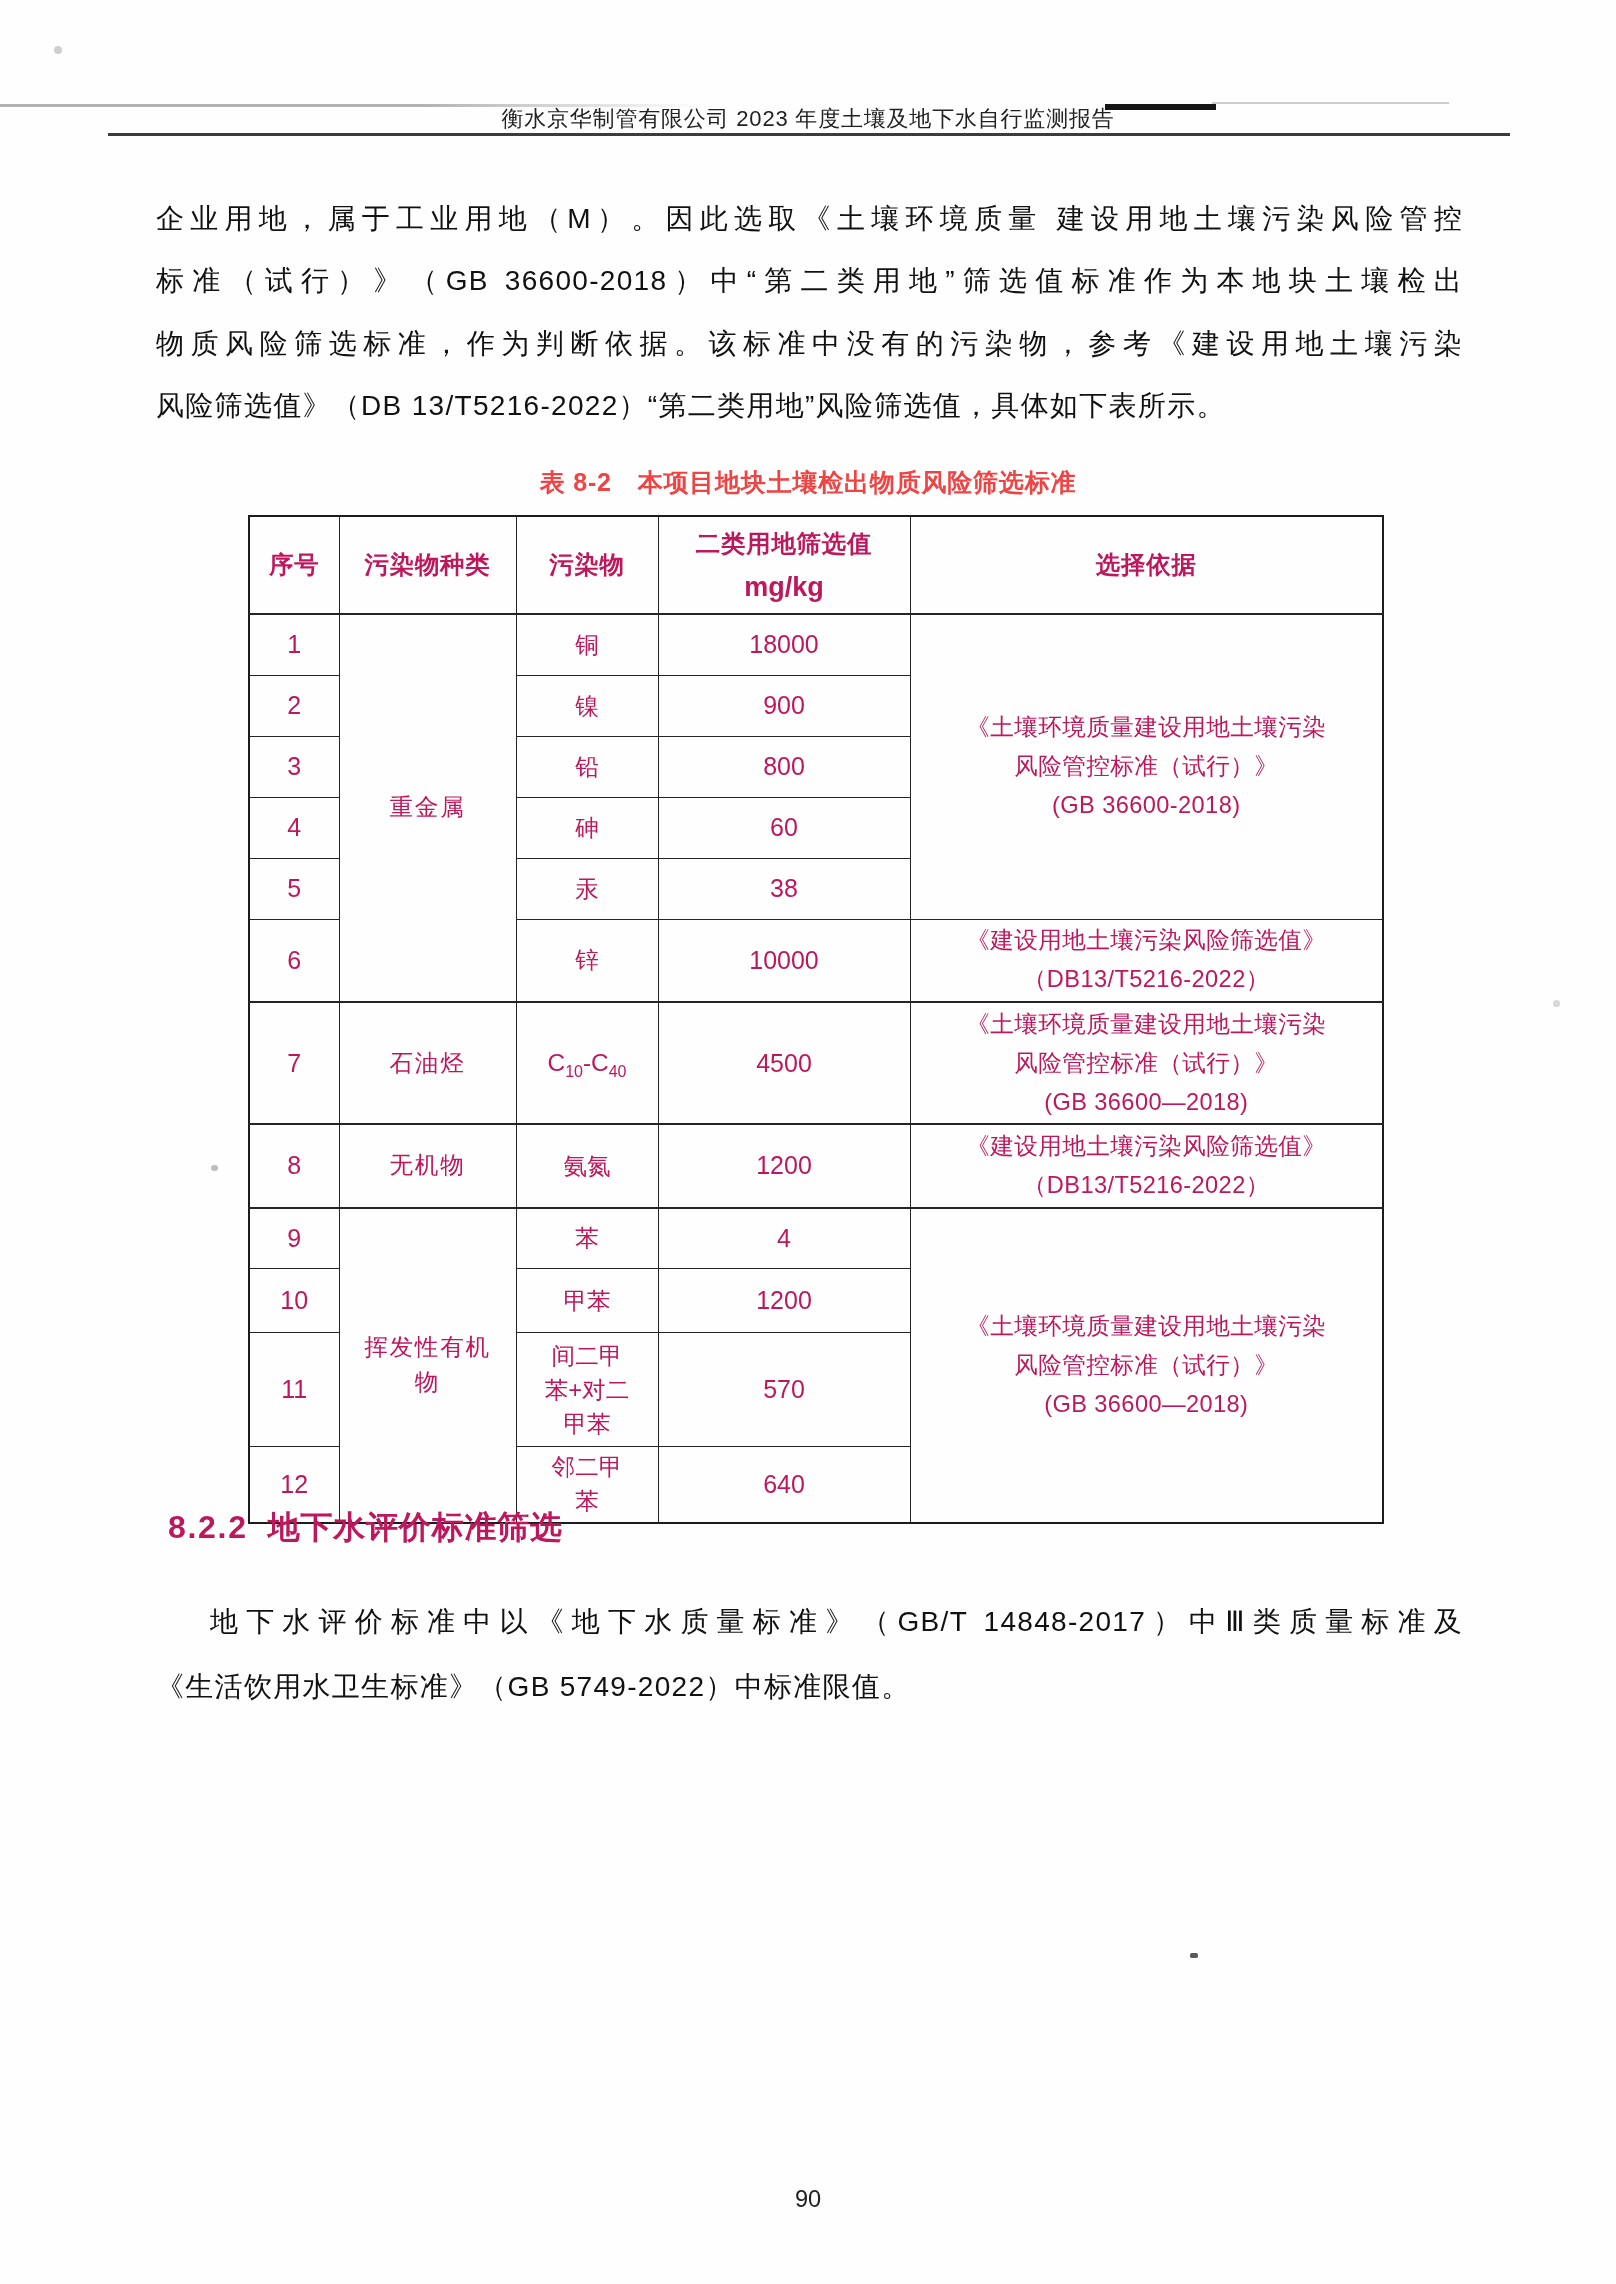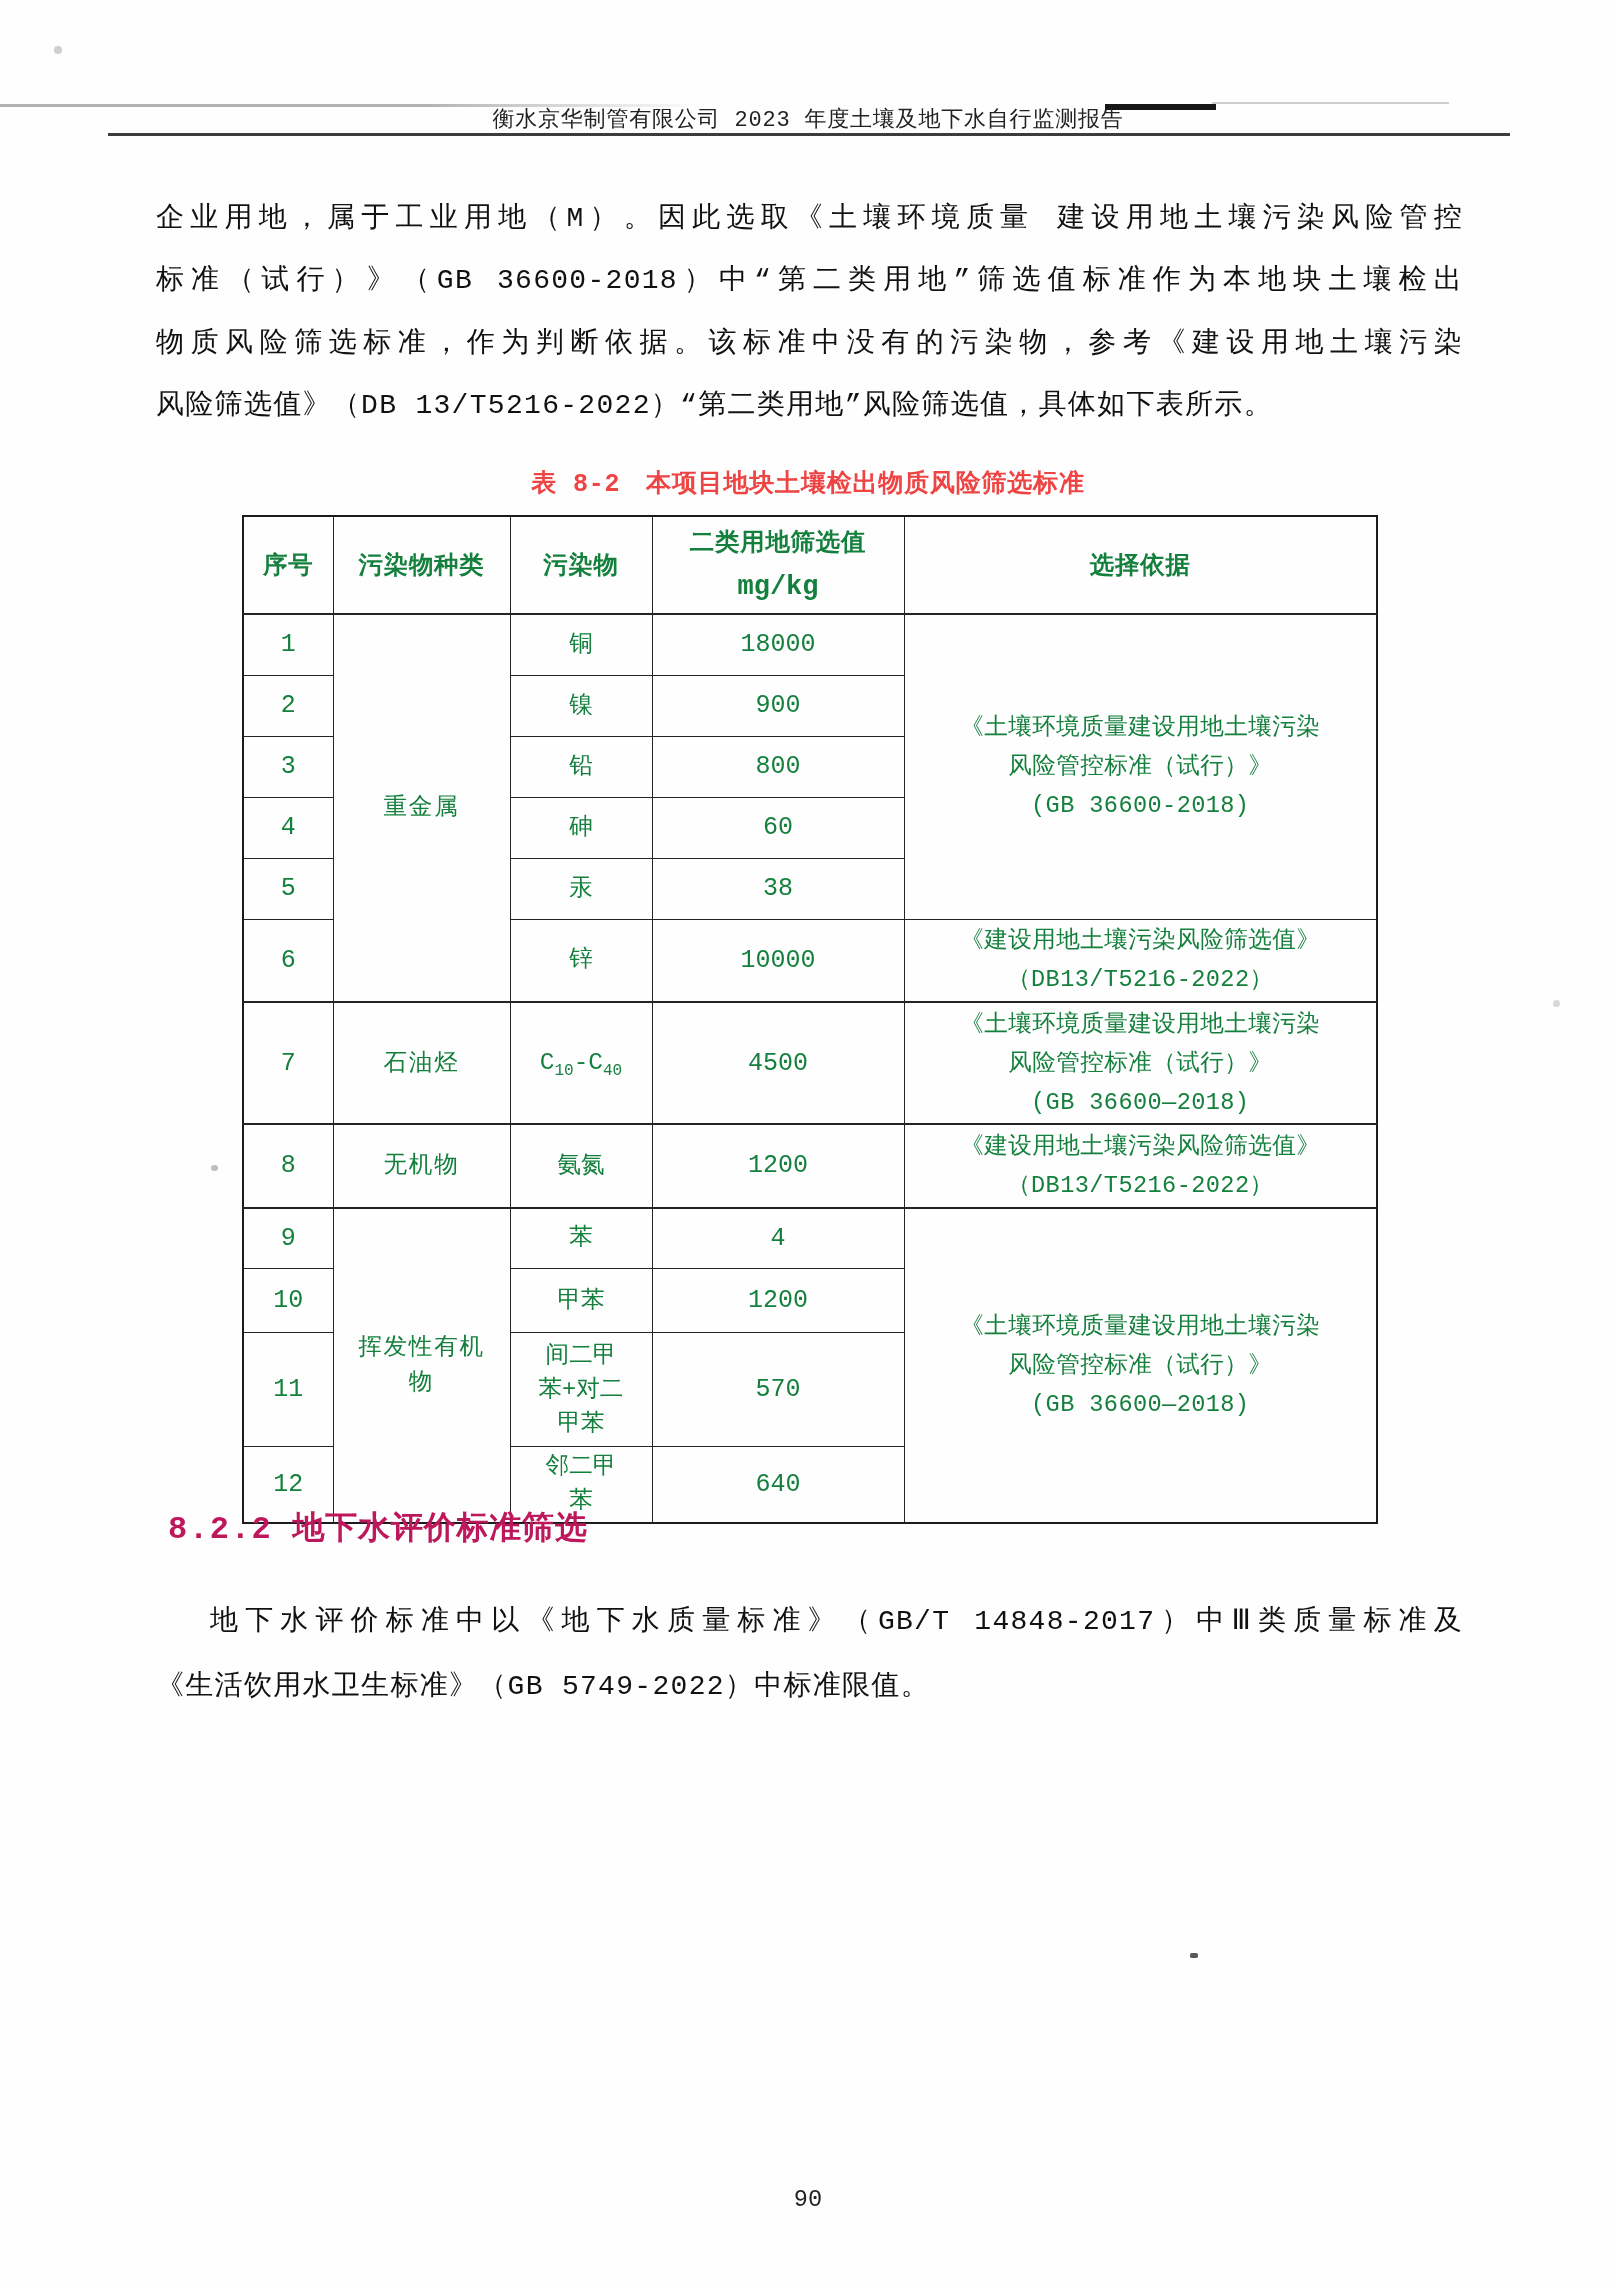--- a/index.html
+++ b/index.html
@@ -1,21 +1,21 @@
 <!DOCTYPE html>
 <html style="font-size:13.5px"><head>
 <meta charset="utf-8">
 <style>
   html,body{margin:0;padding:0;background:#e8e8e8;}
   .page{
     position:relative;
     width:1616px;height:2284px;
     margin:0 auto;
     background:#fefefe;
-    font-family:Liberation Mono, monospace;
+    font-family:Liberation Sans, sans-serif;
     color:#151515;
     overflow:hidden;
   }
   
   .artifact{position:absolute;border-radius:50%;}
   .a-topleft{left:54px;top:46px;width:7.6px;height:7.6px;background:#cfcfcf;}
   .a-leftmargin{left:211px;top:1165px;width:6.7px;height:5.9px;background:#bdbdbd;}
   .a-rightmid{left:1553px;top:1000px;width:6.7px;height:6.7px;background:#d8d8d8;}
   .a-lowdot{left:1190px;top:1953px;width:7.6px;height:5px;background:#5a5a5a;border-radius:1.7px;}
   
@@ -36,23 +36,23 @@
   }
   .just{text-align:justify;text-align-last:justify;}
   .indent2{text-indent:54px;}
   
   .tbl-title{
     position:absolute;left:0;top:466px;width:1616px;
     text-align:center;font-weight:bold;font-size:25px;letter-spacing:0.8px;color:#ef4444;
   }
   
   .stable{
-    position:absolute;left:242px;top:515px;
+    position:absolute;left:248px;top:515px;
     width:1134px;border-collapse:collapse;table-layout:fixed;
-    font-size:23.6px;color:#15803d;
+    font-size:23.6px;color:#be185d;
   }
   .stable th,.stable td{
     border:1.7px solid #242424;
     text-align:center;vertical-align:middle;
     padding:1.7px 6.7px;overflow:hidden;
   }
   .stable{border:2.5px solid #1c1c1c;}
   .stable th{font-weight:bold;font-size:24.4px;letter-spacing:0.8px;}
   tr.thick th, tr.thick td{border-bottom-width:2.5px;}
   td.cat-hm{border-bottom-width:2.5px;}

